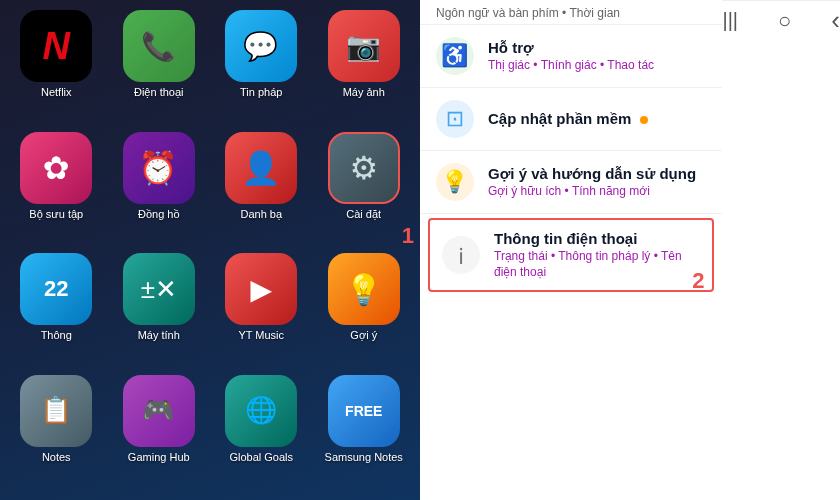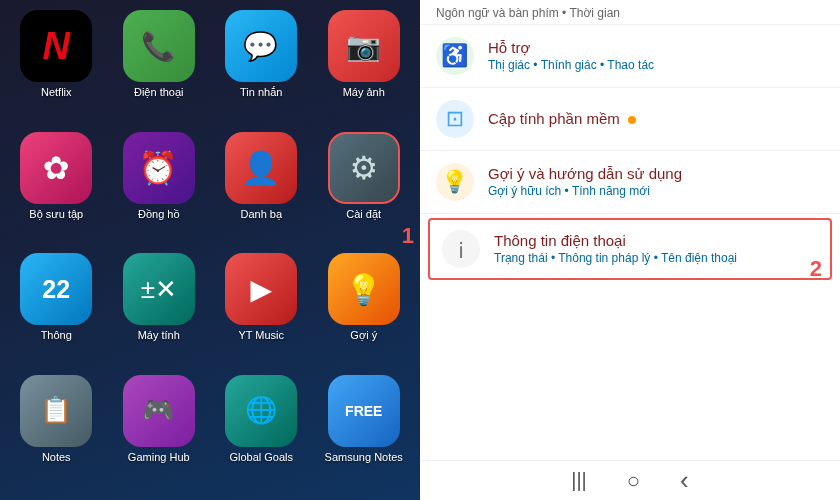--- a/index.html
+++ b/index.html
@@ -102,21 +102,20 @@
     .step1-container {
       position: relative;
     }
 
     
     .right-panel {
       width: 420px;
       height: 500px;
       background: #fff;
       display: flex;
-      flex-direction: column;
       overflow: hidden;
     }
 
     .settings-list {
       flex: 1;
       overflow: hidden;
       display: flex;
       flex-direction: column;
     }
 
@@ -146,28 +145,28 @@
       justify-content: center;
       flex-shrink: 0;
     }
 
     .settings-text {
       flex: 1;
     }
 
     .settings-title {
       font-size: 15px;
-      font-weight: 400;
-      color: #7f1d1d;
+      font-weight: 700;
+      color: #0f172a;
       margin-bottom: 2px;
     }
 
     .settings-sub {
       font-size: 12px;
-      color: #0369a1;
+      color: #a21caf;
       line-height: 1.3;
     }
 
     .step2-label {
       position: absolute;
       bottom: -4px;
       right: 8px;
       color: #ef5350;
       font-size: 22px;
       font-weight: bold;
@@ -218,21 +217,21 @@
       <span class="app-label">Netflix</span>
     </div>
 
     <div class="app-item">
       <div class="app-icon phone">📞</div>
       <span class="app-label">Điện thoại</span>
     </div>
 
     <div class="app-item">
       <div class="app-icon messages">💬</div>
-      <span class="app-label">Tin nhắn</span>
+      <span class="app-label">Tin pháp</span>
     </div>
 
     <div class="app-item">
       <div class="app-icon camera">📷</div>
       <span class="app-label">Máy ảnh</span>
     </div>
 
     <div class="app-item">
       <div class="app-icon collection" style="font-size:32px;">✿</div>
       <span class="app-label">Bộ sưu tập</span>
@@ -248,21 +247,21 @@
       <span class="app-label">Danh bạ</span>
     </div>
 
     <div class="app-item step1-container">
       <div class="app-icon settings-app red-border" style="font-size:32px; color:#cdd;">⚙</div>
       <span class="app-label">Cài đặt</span>
       <span class="step-number">1</span>
     </div>
 
     <div class="app-item">
-      <div class="app-icon calendar" style="font-size:25px; font-weight:bold;">22</div>
+      <div class="app-icon calendar" style="font-size:22px; font-weight:bold;">22</div>
       <span class="app-label">Thông</span>
     </div>
 
     <div class="app-item">
       <div class="app-icon calculator" style="font-size:26px;">±✕</div>
       <span class="app-label">Máy tính</span>
     </div>
 
     <div class="app-item">
       <div class="app-icon ytmusic" style="font-size:28px;">▶</div>
@@ -313,21 +312,21 @@
         <div class="settings-sub">Thị giác • Thính giác • Thao tác</div>
       </div>
     </div>
 
     <div class="settings-item">
       <div class="settings-icon-wrap" style="background:#E3F2FD;">
         <span style="color:#42A5F5; font-size:22px;">⊡</span>
       </div>
       <div class="settings-text">
         <div class="settings-title">
-          <span>Cập tính phần mềm</span>
+          <span>Cập nhật phần mềm</span>
           <span class="dot-orange"></span>
         </div>
       </div>
     </div>
 
     <div class="settings-item">
       <div class="settings-icon-wrap" style="background:#FFF3E0;">
         <span style="color:#FFA726; font-size:22px;">💡</span>
       </div>
       <div class="settings-text">

